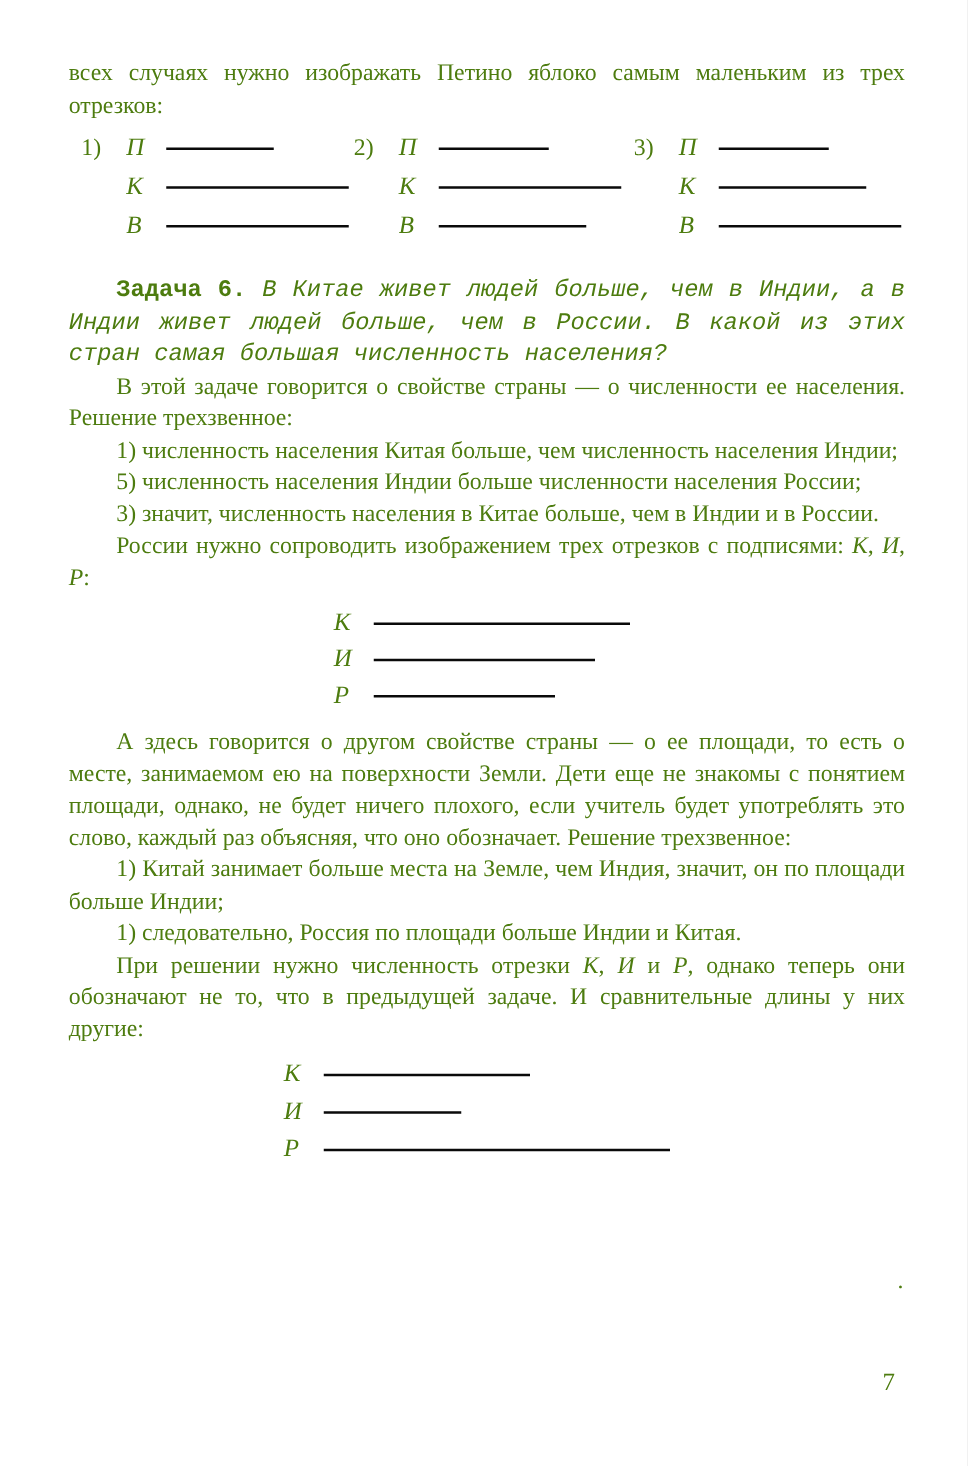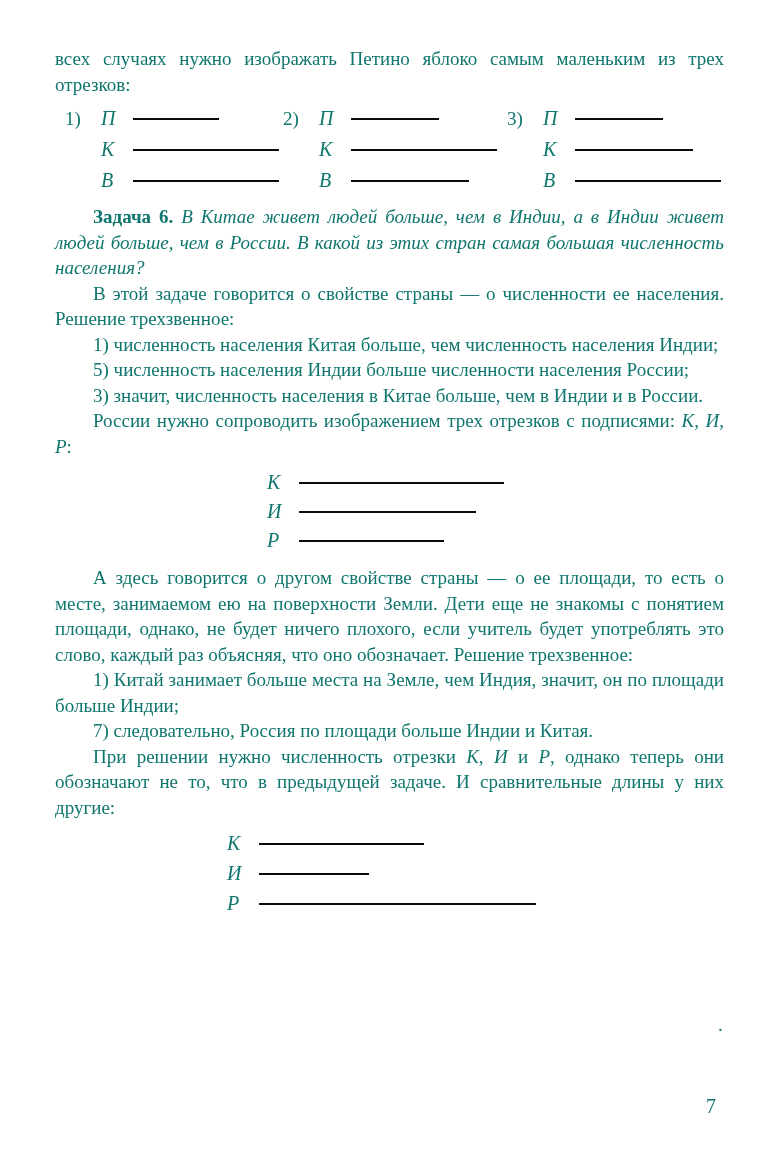--- a/index.html
+++ b/index.html
@@ -1,31 +1,31 @@
 <!DOCTYPE html>
 <html><head>
 <meta charset="utf-8">
 <style>
   html,body { margin:0; padding:0; background:#e8e8e8; }
   .page {
     position:relative;
     width:774px; height:1173px;
     margin:0 auto;
     background:#ffffff;
-    color:#0f766e;
+    color:#4d7c0f;
     font-family:"Liberation Serif", serif;
     font-size:19px;
     line-height:25.5px;
     box-sizing:border-box;
     padding:46px 50px 0 55px;
     overflow:hidden;
   }
   p { margin:0; text-align:justify; }
   p.indent { text-indent:38px; }
-  .task-head { margin-top:8px; }
+  .task-head { margin-top:24px;font-family:Liberation Mono, monospace; }
   .task-label { font-weight:bold; }
   .task-statement { font-style:italic; }
   .it { font-style:italic; }
 
   
   .seg-label { font-style:italic; font-size:20px; display:inline-block; width:20px; flex:0 0 20px; }
   .seg-line { display:inline-block; height:2px; background:#0a0a0a; }
   .seg-row { display:flex; align-items:center; gap:12px; height:31px; }
 
   .diagram-apples { display:flex; margin:6px 0 4px 10px; }
@@ -125,21 +125,21 @@
     </div>
     <div class="seg-row">
       <span class="seg-label">Р</span>
       <span class="seg-line" style="width: 145px;"></span>
     </div>
   </div>
 
 
   <p class="indent">А здесь говорится о другом свойстве страны — о ее площади, то есть о месте, занимаемом ею на поверхности Земли. Дети еще не знакомы с понятием площади, однако, не будет ничего плохого, если учитель будет употреблять это слово, каждый раз объясняя, что оно обозначает. Решение трехзвенное:</p>
   <p class="indent">1) Китай занимает больше места на Земле, чем Индия, значит, он по площади больше Индии;</p>
-  <p class="indent">7) следовательно, Россия по площади больше Индии и Китая.</p>
+  <p class="indent">1) следовательно, Россия по площади больше Индии и Китая.</p>
 
   <p class="indent"><span>При решении нужно численность отрезки </span><span class="it">К</span><span>, </span><span class="it">И</span><span> и </span><span class="it">Р</span><span>, однако теперь они обозначают не то, что в предыдущей задаче. И сравнительные длины у них другие:</span></p>
 
   <div class="diagram-area">
     <div class="seg-row">
       <span class="seg-label">К</span>
       <span class="seg-line" style="width: 165px;"></span>
     </div>
     <div class="seg-row">
       <span class="seg-label">И</span>

